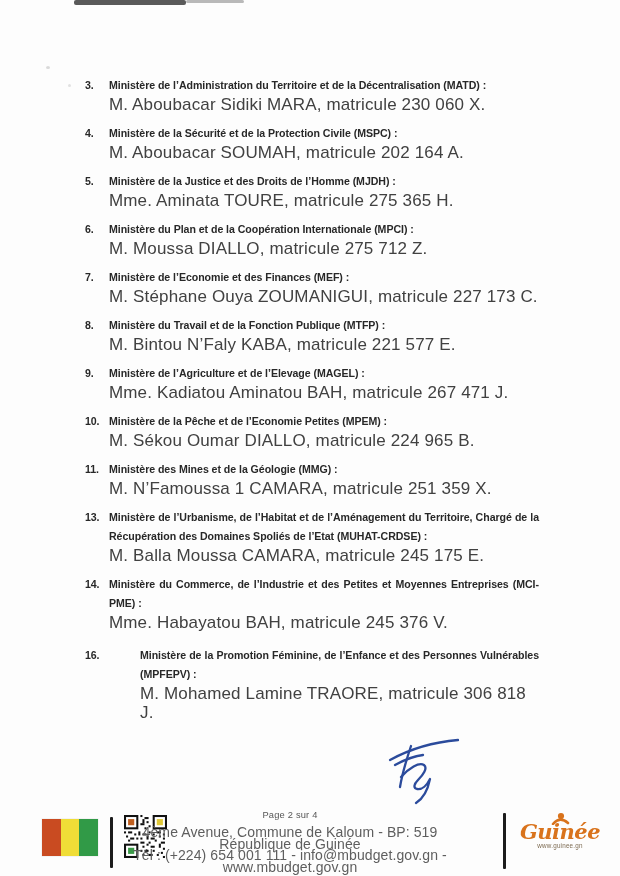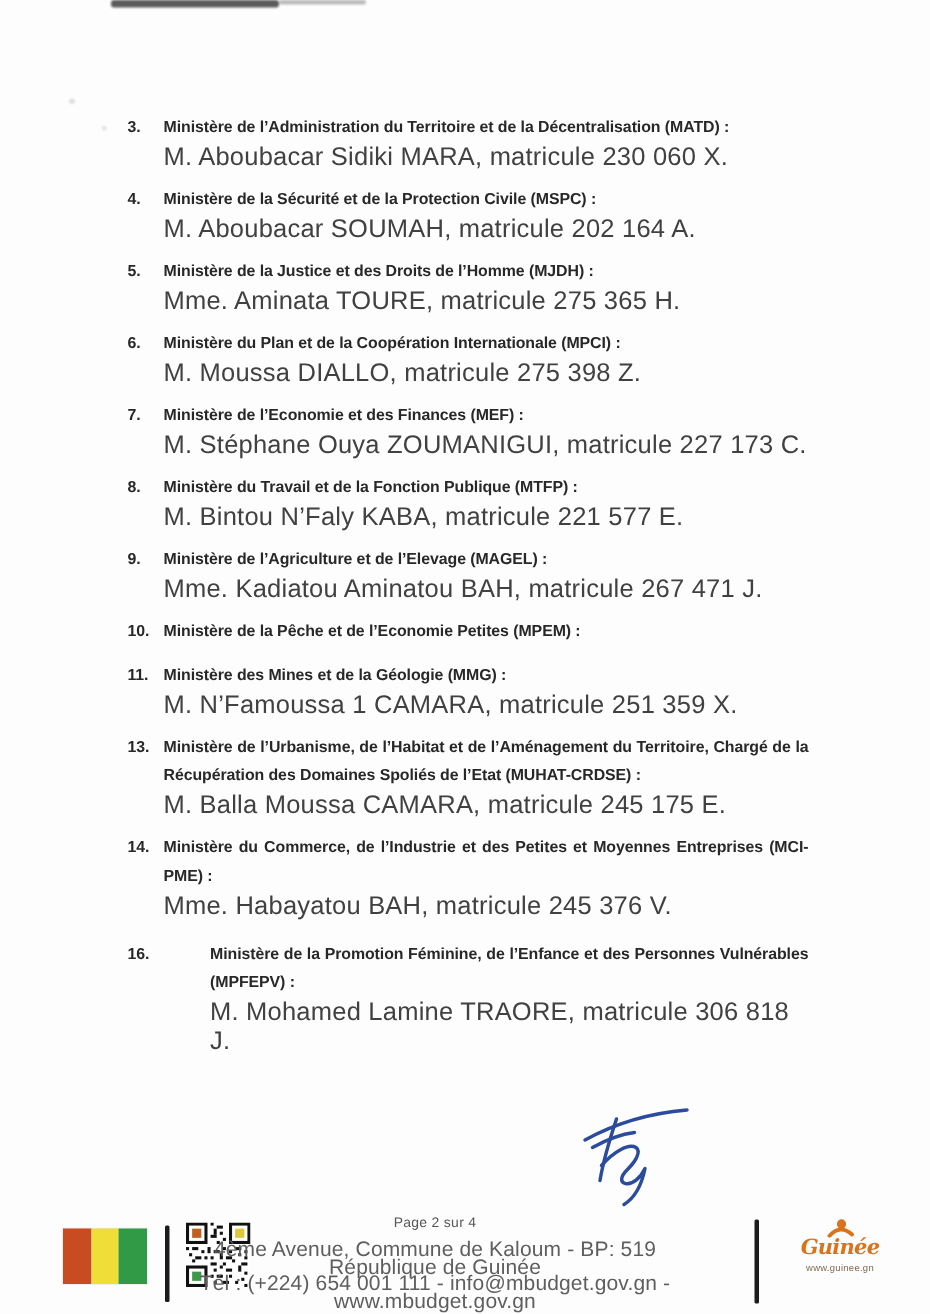--- a/index.html
+++ b/index.html
@@ -48,21 +48,21 @@
 
   .footer-text { position:absolute; left:110px; top:4px; width:360px; text-align:center;
                  color:#5e5e5e; }
   .page-label { font-size:9.3px; letter-spacing:.2px; margin-bottom:7px; color:#565656; }
   .addr { font-size:14px; line-height:11.5px; letter-spacing:.1px; color:#5e5e5e; }
 
   .brand { position:absolute; left:512px; top:6px; width:96px; text-align:center; }
   .brand-fig { display:block; margin:0 auto -2px auto; }
   .brand-name {
     font-family:"DejaVu Serif", serif; font-style:italic; font-weight:bold;
-    font-size:14px; color:#d9731c; letter-spacing:-.5px; line-height:18px;
+    font-size:21px; color:#d9731c; letter-spacing:-.5px; line-height:18px;
   }
   .brand-url { font-size:6.3px; color:#7d6b52; letter-spacing:.2px; margin-top:1px; }
 </style>
 </head>
 <body>
 
 <div class="page">
 
   <div class="scan-artifact art1"></div>
   <div class="scan-artifact art2"></div>
@@ -88,21 +88,21 @@
       <span class="num">5.</span>
       <div class="entry">
           <div class="title">Ministère de la Justice et des Droits de l’Homme (MJDH) :</div>
       <div class="person">Mme. Aminata TOURE, matricule 275 365 H.</div>
         </div>
     </div>
     <div class="item">
       <span class="num">6.</span>
       <div class="entry">
           <div class="title">Ministère du Plan et de la Coopération Internationale (MPCI) :</div>
-      <div class="person">M. Moussa DIALLO, matricule 275 398 Z.</div>
+      <div class="person">M. Moussa DIALLO, matricule 275 712 Z.</div>
         </div>
     </div>
     <div class="item">
       <span class="num">7.</span>
       <div class="entry">
           <div class="title">Ministère de l’Economie et des Finances (MEF) :</div>
       <div class="person">M. Stéphane Ouya ZOUMANIGUI, matricule 227 173 C.</div>
         </div>
     </div>
     <div class="item">
@@ -116,20 +116,21 @@
       <span class="num">9.</span>
       <div class="entry">
           <div class="title">Ministère de l’Agriculture et de l’Elevage (MAGEL) :</div>
       <div class="person">Mme. Kadiatou Aminatou BAH, matricule 267 471 J.</div>
         </div>
     </div>
     <div class="item">
       <span class="num">10.</span>
       <div class="entry">
           <div class="title">Ministère de la Pêche et de l’Economie Petites (MPEM) :</div>
+      <div class="person">M. Sékou Oumar DIALLO, matricule 224 965 B.</div>
         </div>
     </div>
     <div class="item">
       <span class="num">11.</span>
       <div class="entry">
           <div class="title">Ministère des Mines et de la Géologie (MMG) :</div>
       <div class="person">M. N’Famoussa 1 CAMARA, matricule 251 359 X.</div>
         </div>
     </div>
     <div class="item">

